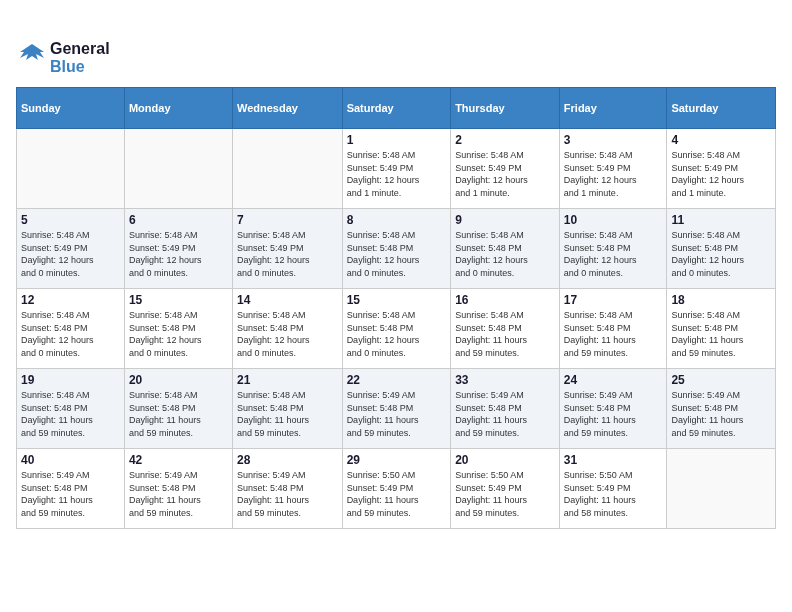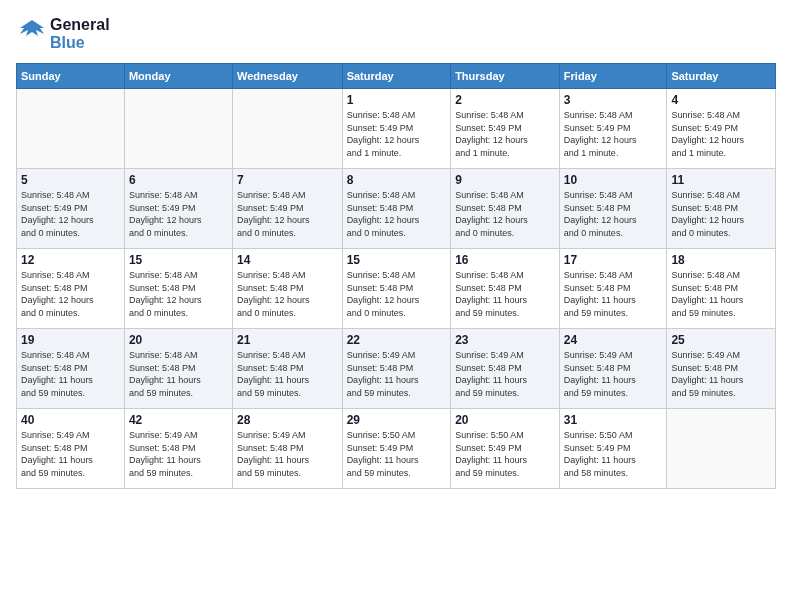--- a/index.html
+++ b/index.html
@@ -35,21 +35,21 @@
       color: #333;
     }
     table {
       width: 100%;
       border-collapse: collapse;
       font-size: 10px;
     }
     thead tr th {
       background: #3b82c4;
       color: #fff;
-      padding: 6px 4px;
+      padding: 14px 4px;
       text-align: left;
       font-size: 11px;
       font-weight: bold;
       border: 1px solid #2a6aa8;
     }
     tbody tr td {
       border: 1px solid #ccc;
       vertical-align: top;
       padding: 4px;
       height: 80px;
@@ -75,21 +75,21 @@
     }
     .empty {
       background: #f9f9f9 !important;
     }
   </style>
 </head>
 <body>
 
 <div class="header">
   <div class="logo">
-  <div style="display:flex;flex-direction:column;align-items:flex-start;">
+  <div style="display:flex;flex-direction:column;align-items:flex-start;margin-top:24px;">
     <div style="display:flex;align-items:center;gap:2px;">
       <svg width="32" height="32" viewBox="0 0 32 32">
         <polygon points="16,2 28,10 24,10 28,16 20,12 22,18 16,14 10,18 12,12 4,16 8,10 4,10" fill="#3b82c4"></polygon>
       </svg>
       <div style="line-height:1.1;">
         <span style="font-size:16px;font-weight:bold;color:#1a1a2e;">General</span><br>
         <span style="font-size:16px;font-weight:bold;color:#3b82c4;">Blue</span>
       </div>
     </div>
   </div>
@@ -271,21 +271,21 @@
 and 59 minutes.</div>
         </td>
         <td>
           <span class="day-number">22</span>
           <div class="day-info" style="white-space: pre-line;">Sunrise: 5:49 AM
 Sunset: 5:48 PM
 Daylight: 11 hours
 and 59 minutes.</div>
         </td>
         <td>
-          <span class="day-number">23</span>
+          <span class="day-number">33</span>
           <div class="day-info" style="white-space: pre-line;">Sunrise: 5:49 AM
 Sunset: 5:48 PM
 Daylight: 11 hours
 and 59 minutes.</div>
         </td>
         <td>
           <span class="day-number">24</span>
           <div class="day-info" style="white-space: pre-line;">Sunrise: 5:49 AM
 Sunset: 5:48 PM
 Daylight: 11 hours

